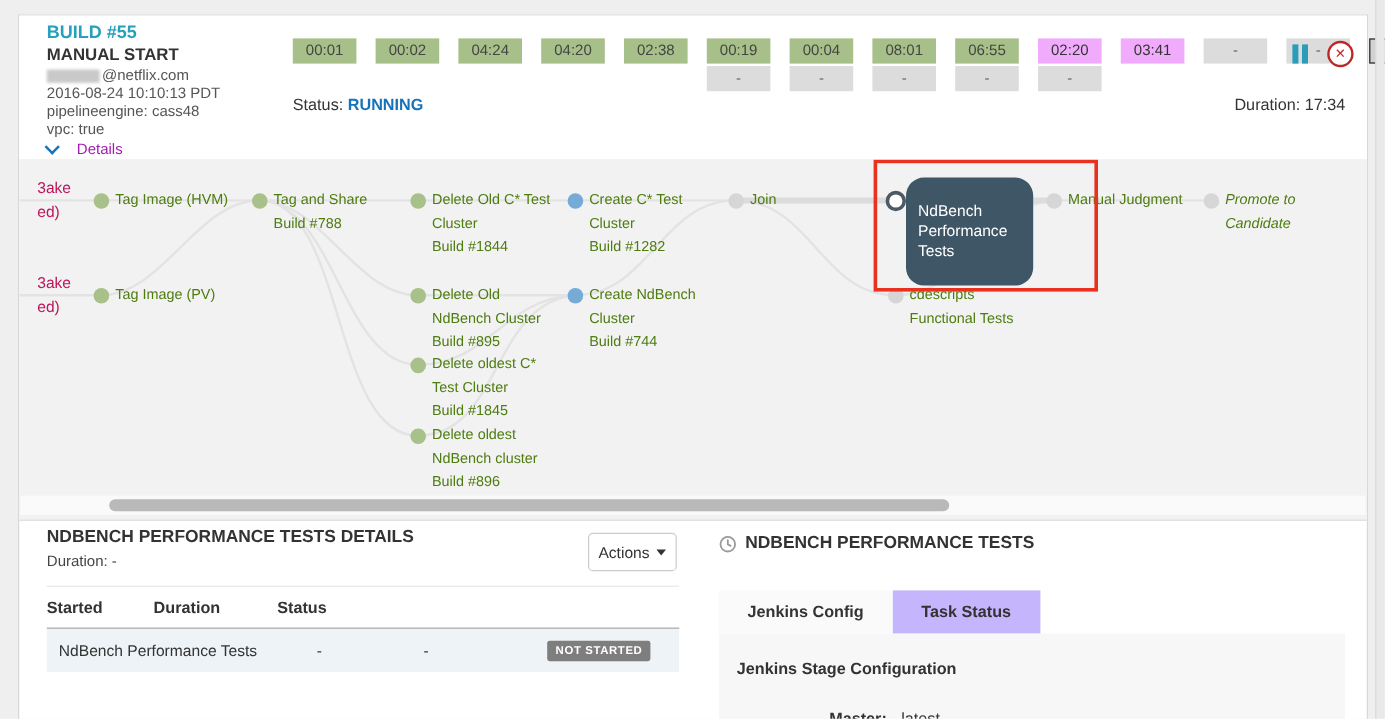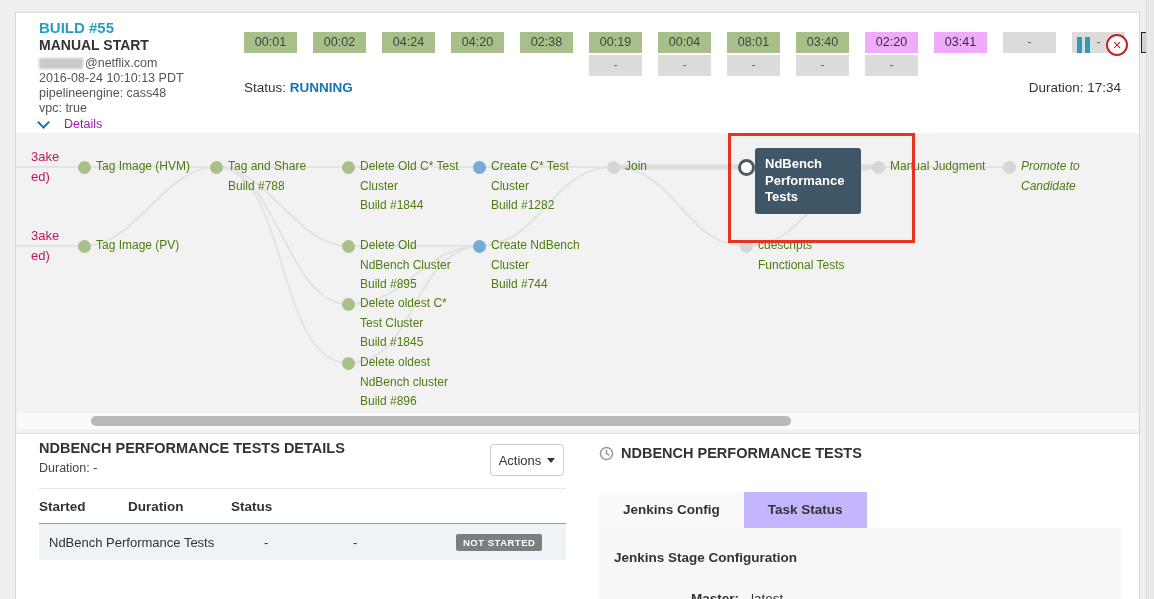--- a/index.html
+++ b/index.html
@@ -39,22 +39,22 @@
   
   .graph{position:absolute;left:0;top:120px;width:1123px;height:300px;background:#f2f2f2;border-bottom:1px solid #ddd;overflow:hidden;}
   .graph svg{position:absolute;left:0;top:0;}
   .dot{position:absolute;width:13px;height:13px;border-radius:50%;cursor:pointer;z-index:2;}
   .dot.g{background:#a8c08a;}
   .dot.b{background:#76abd7;}
   .dot.x{background:#d6d6d6;}
   .ring{position:absolute;width:11px;height:11px;border:3px solid #4e5a63;background:#fff;border-radius:50%;z-index:3;cursor:pointer;}
   .nlabel{position:absolute;font-size:12px;line-height:19.5px;color:#4d7c0f;white-space:nowrap;z-index:2;cursor:pointer;}
   .clip-lbl{position:absolute;font-size:13px;color:#be185d;z-index:2;}
-  .selbox{position:absolute;left:739px;top:15px;width:86px;background:#3e5666;color:#fff;font-weight:bold;
-    font-size:13px;line-height:16.5px;padding:8px 10px;border-radius:3px;z-index:3;cursor:pointer;}
+  .selbox{position:absolute;left:739px;top:15px;width:86px;background:#3e5666;color:#fff;font-weight:normal;
+    font-size:13px;line-height:16.5px;padding:20px 10px;border-radius:15px;z-index:3;cursor:pointer;}
   .redbox{position:absolute;left:712px;top:0px;width:181px;height:104px;border:3px solid #e8321f;z-index:4;pointer-events:none;}
   .hsb-track{position:absolute;left:1px;top:280px;width:1121px;height:16px;background:#fafafa;}
   .hsb-thumb{position:absolute;left:74px;top:3px;width:700px;height:10px;background:#b9b9b9;border-radius:5px;cursor:grab;}
   
   .det-title{position:absolute;left:23px;top:427px;font-size:14.5px;font-weight:bold;color:#333;}
   .det-dur{position:absolute;left:23px;top:448px;font-size:12.5px;color:#444;}
   .actions-btn{position:absolute;left:474px;top:431px;width:72px;height:30px;background:#fff;border:1px solid #ccc;border-radius:4px;
     font-size:13px;color:#333;display:flex;align-items:center;justify-content:center;gap:6px;cursor:pointer;}
   .caret{width:0;height:0;border-left:4px solid transparent;border-right:4px solid transparent;border-top:5px solid #333;}
   .steps-table{position:absolute;left:23px;top:475px;width:527px;border-top:1px solid #e8e8e8;}
@@ -102,21 +102,21 @@
     <div class="timeline">
       <div class="trow">
         <div class="sbox g">00:01</div>
         <div class="sbox g">00:02</div>
         <div class="sbox g">04:24</div>
         <div class="sbox g">04:20</div>
         <div class="sbox g">02:38</div>
         <div class="sbox g">00:19</div>
         <div class="sbox g">00:04</div>
         <div class="sbox g">08:01</div>
-        <div class="sbox g">03:40</div>
+        <div class="sbox g">06:55</div>
         <div class="sbox b">02:20</div>
         <div class="sbox b">03:41</div>
         <div class="sbox n">-</div>
         <div class="sbox n">-</div>
         <div class="sbox n sel">-</div>
         <div class="sbox n">-</div>
       </div>
       <div class="trow">
         <div class="sbox n">-</div>
         <div class="sbox n">-</div>

